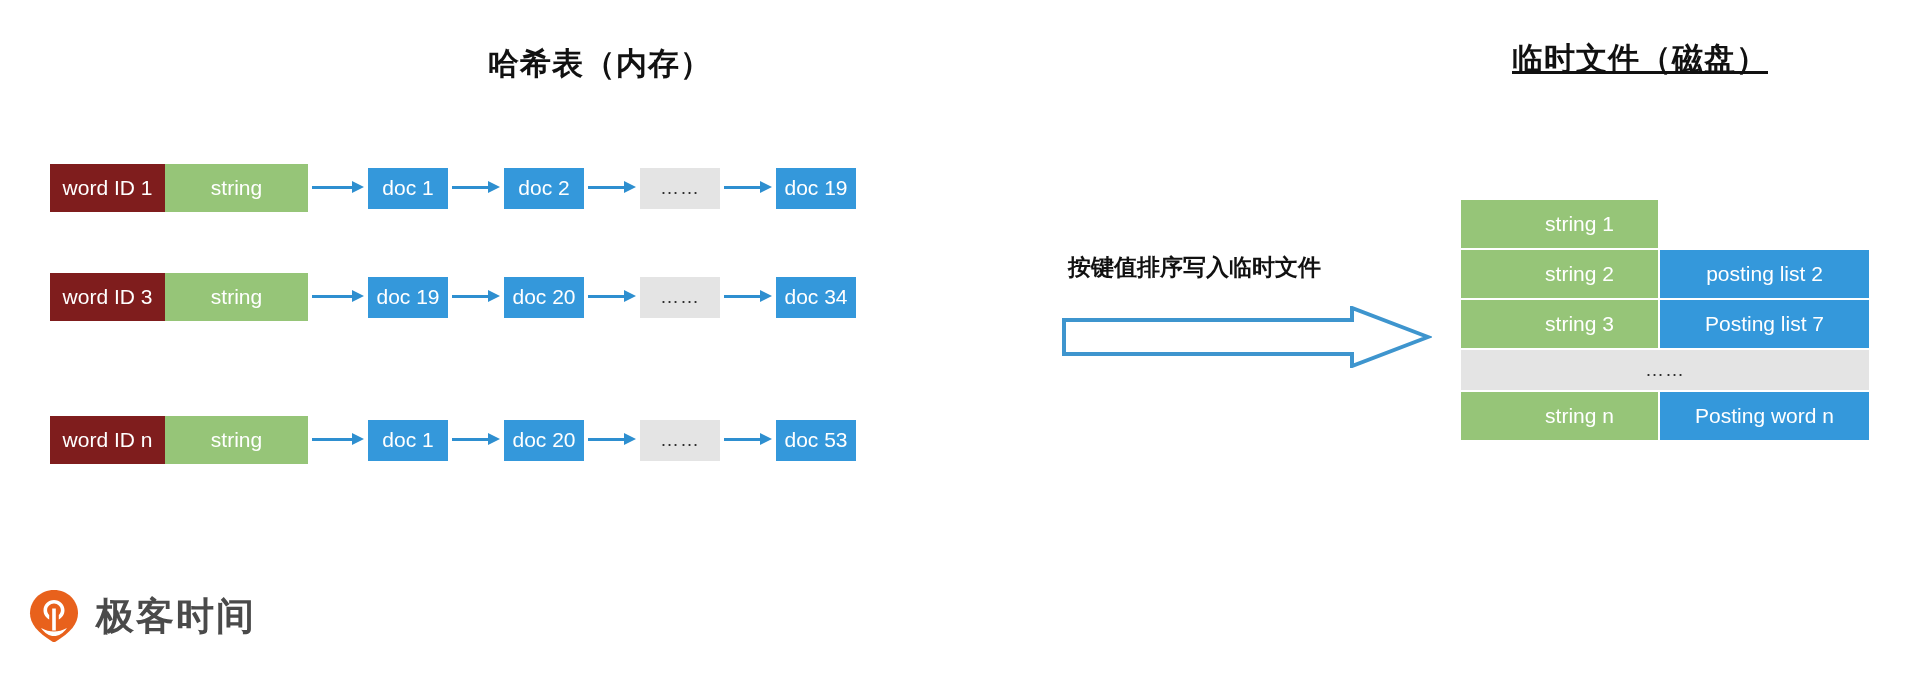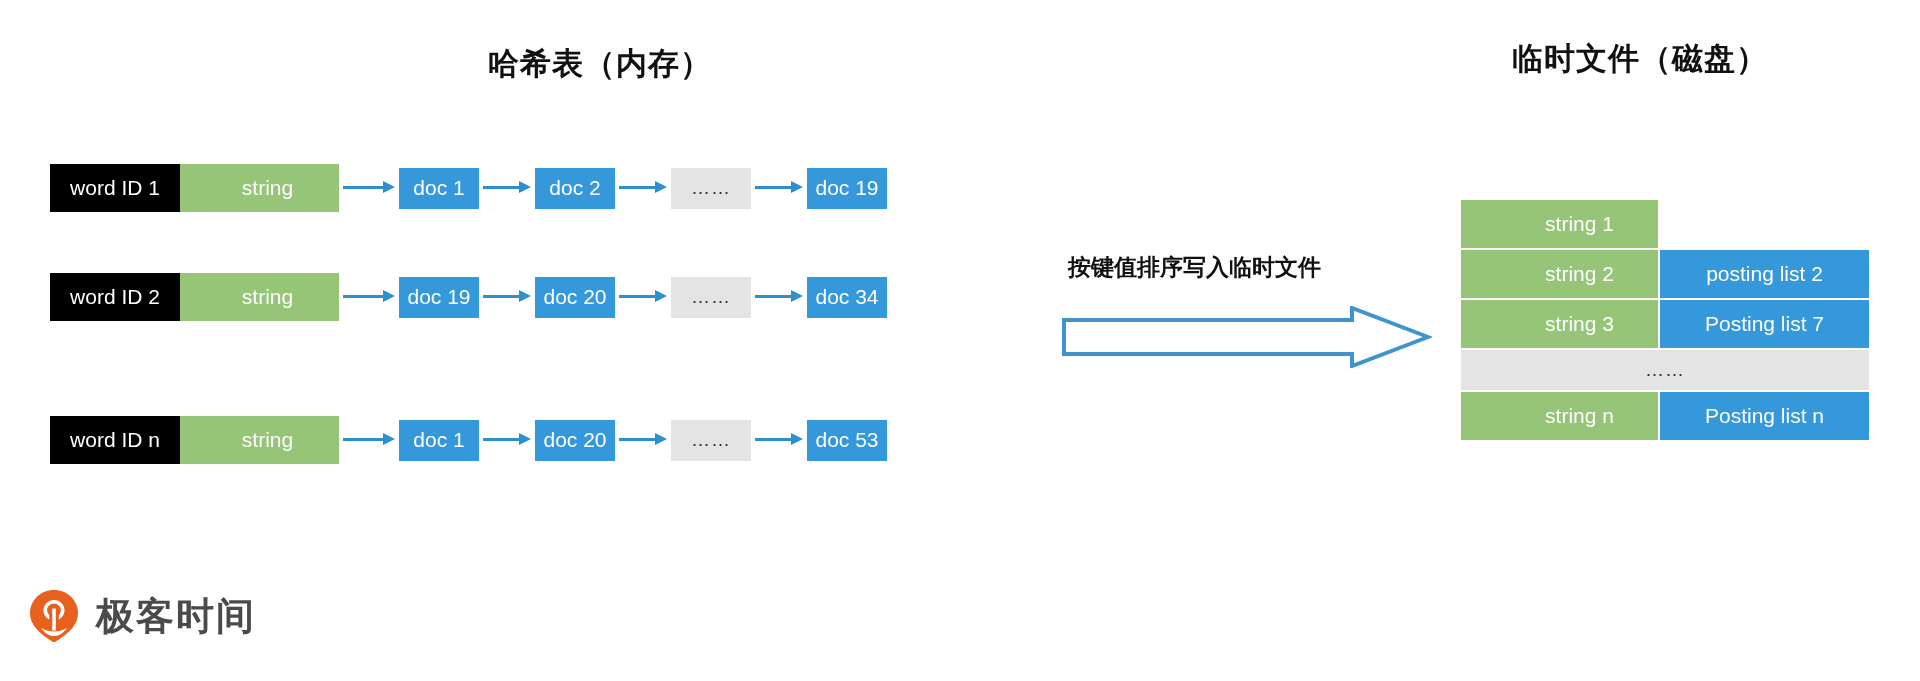--- a/index.html
+++ b/index.html
@@ -26,59 +26,58 @@
   
   .section-title {
     position: absolute;
     font-size: 31px;
     font-weight: 700;
     color: #111111;
     letter-spacing: 1px;
     white-space: nowrap;
   }
   #title-hash  { left: 480px; top: 43px; margin-left: 8px; }
-  #title-temp  { left: 1512px; top: 38px; }
+  #title-temp  { left: 1512px; top: 38px; text-decoration: underline; }
 
   
   .hash-row {
     position: absolute;
     left: 50px;
     height: 48px;
     display: flex;
     align-items: center;
   }
   #hash-row-0 { top: 164px; }
   #hash-row-1 { top: 273px; }
   #hash-row-2 { top: 416px; }
 
   .kv-pair {
     display: flex;
     height: 48px;
     flex: 0 0 auto;
   }
   .cell-wordid {
-    width: 130px;
-    background: #000000;
+    width: 115px;
+    background: #7f1d1d;
     color: #ffffff;
     font-size: 21px;
     display: flex;
     align-items: center;
     justify-content: center;
     white-space: nowrap;
   }
   .cell-string {
     width: 143px;
     background: #96C578;
     color: #ffffff;
     font-size: 21px;
     display: flex;
     align-items: center;
     justify-content: center;
     white-space: nowrap;
-    padding-left: 16px;
   }
 
   
   .connector {
     flex: 0 0 auto;
     width: 60px;
     height: 48px;
     position: relative;
   }
   .connector .shaft {
@@ -238,21 +237,21 @@
     <div class="doc-node ellipsis">……</div>
     <div class="connector short">
       <span class="shaft"></span>
         <span class="head"></span>
     </div>
     <div class="doc-node">doc 19</div>
   </div>
 
   <div class="hash-row" id="hash-row-1">
     <div class="kv-pair">
-      <div class="cell-wordid">word ID 2</div>
+      <div class="cell-wordid">word ID 3</div>
       <div class="cell-string">string</div>
     </div>
     <div class="connector">
       <span class="shaft"></span>
         <span class="head"></span>
     </div>
     <div class="doc-node">doc 19</div>
     <div class="connector short">
       <span class="shaft"></span>
         <span class="head"></span>
@@ -318,21 +317,21 @@
       <div class="temp-key">string 3</div>
       <div class="temp-val">Posting list 7</div>
     </div>
 
     <div class="temp-row ellipsis-row">
       <div class="temp-ellipsis-cell">……</div>
     </div>
 
     <div class="temp-row">
       <div class="temp-key">string n</div>
-      <div class="temp-val">Posting list n</div>
+      <div class="temp-val">Posting word n</div>
     </div>
 
   </div>
 
   <div id="logo">
     <svg id="logo-mark" viewBox="0 0 56 56">
       <path d="M28 2 C14.5 2 4 12.3 4 25.3 C4 35.5 11.5 44.8 26.1 53.4
                C27.3 54.1 28.7 54.1 29.9 53.4 C44.5 44.8 52 35.5 52 25.3
                C52 12.3 41.5 2 28 2 Z" fill="#E8611C"></path>
       <path d="M28 12 C22.2 12 17.5 16.6 17.5 22.3 C17.5 26.3 19.8 29.8 23.2 31.5

